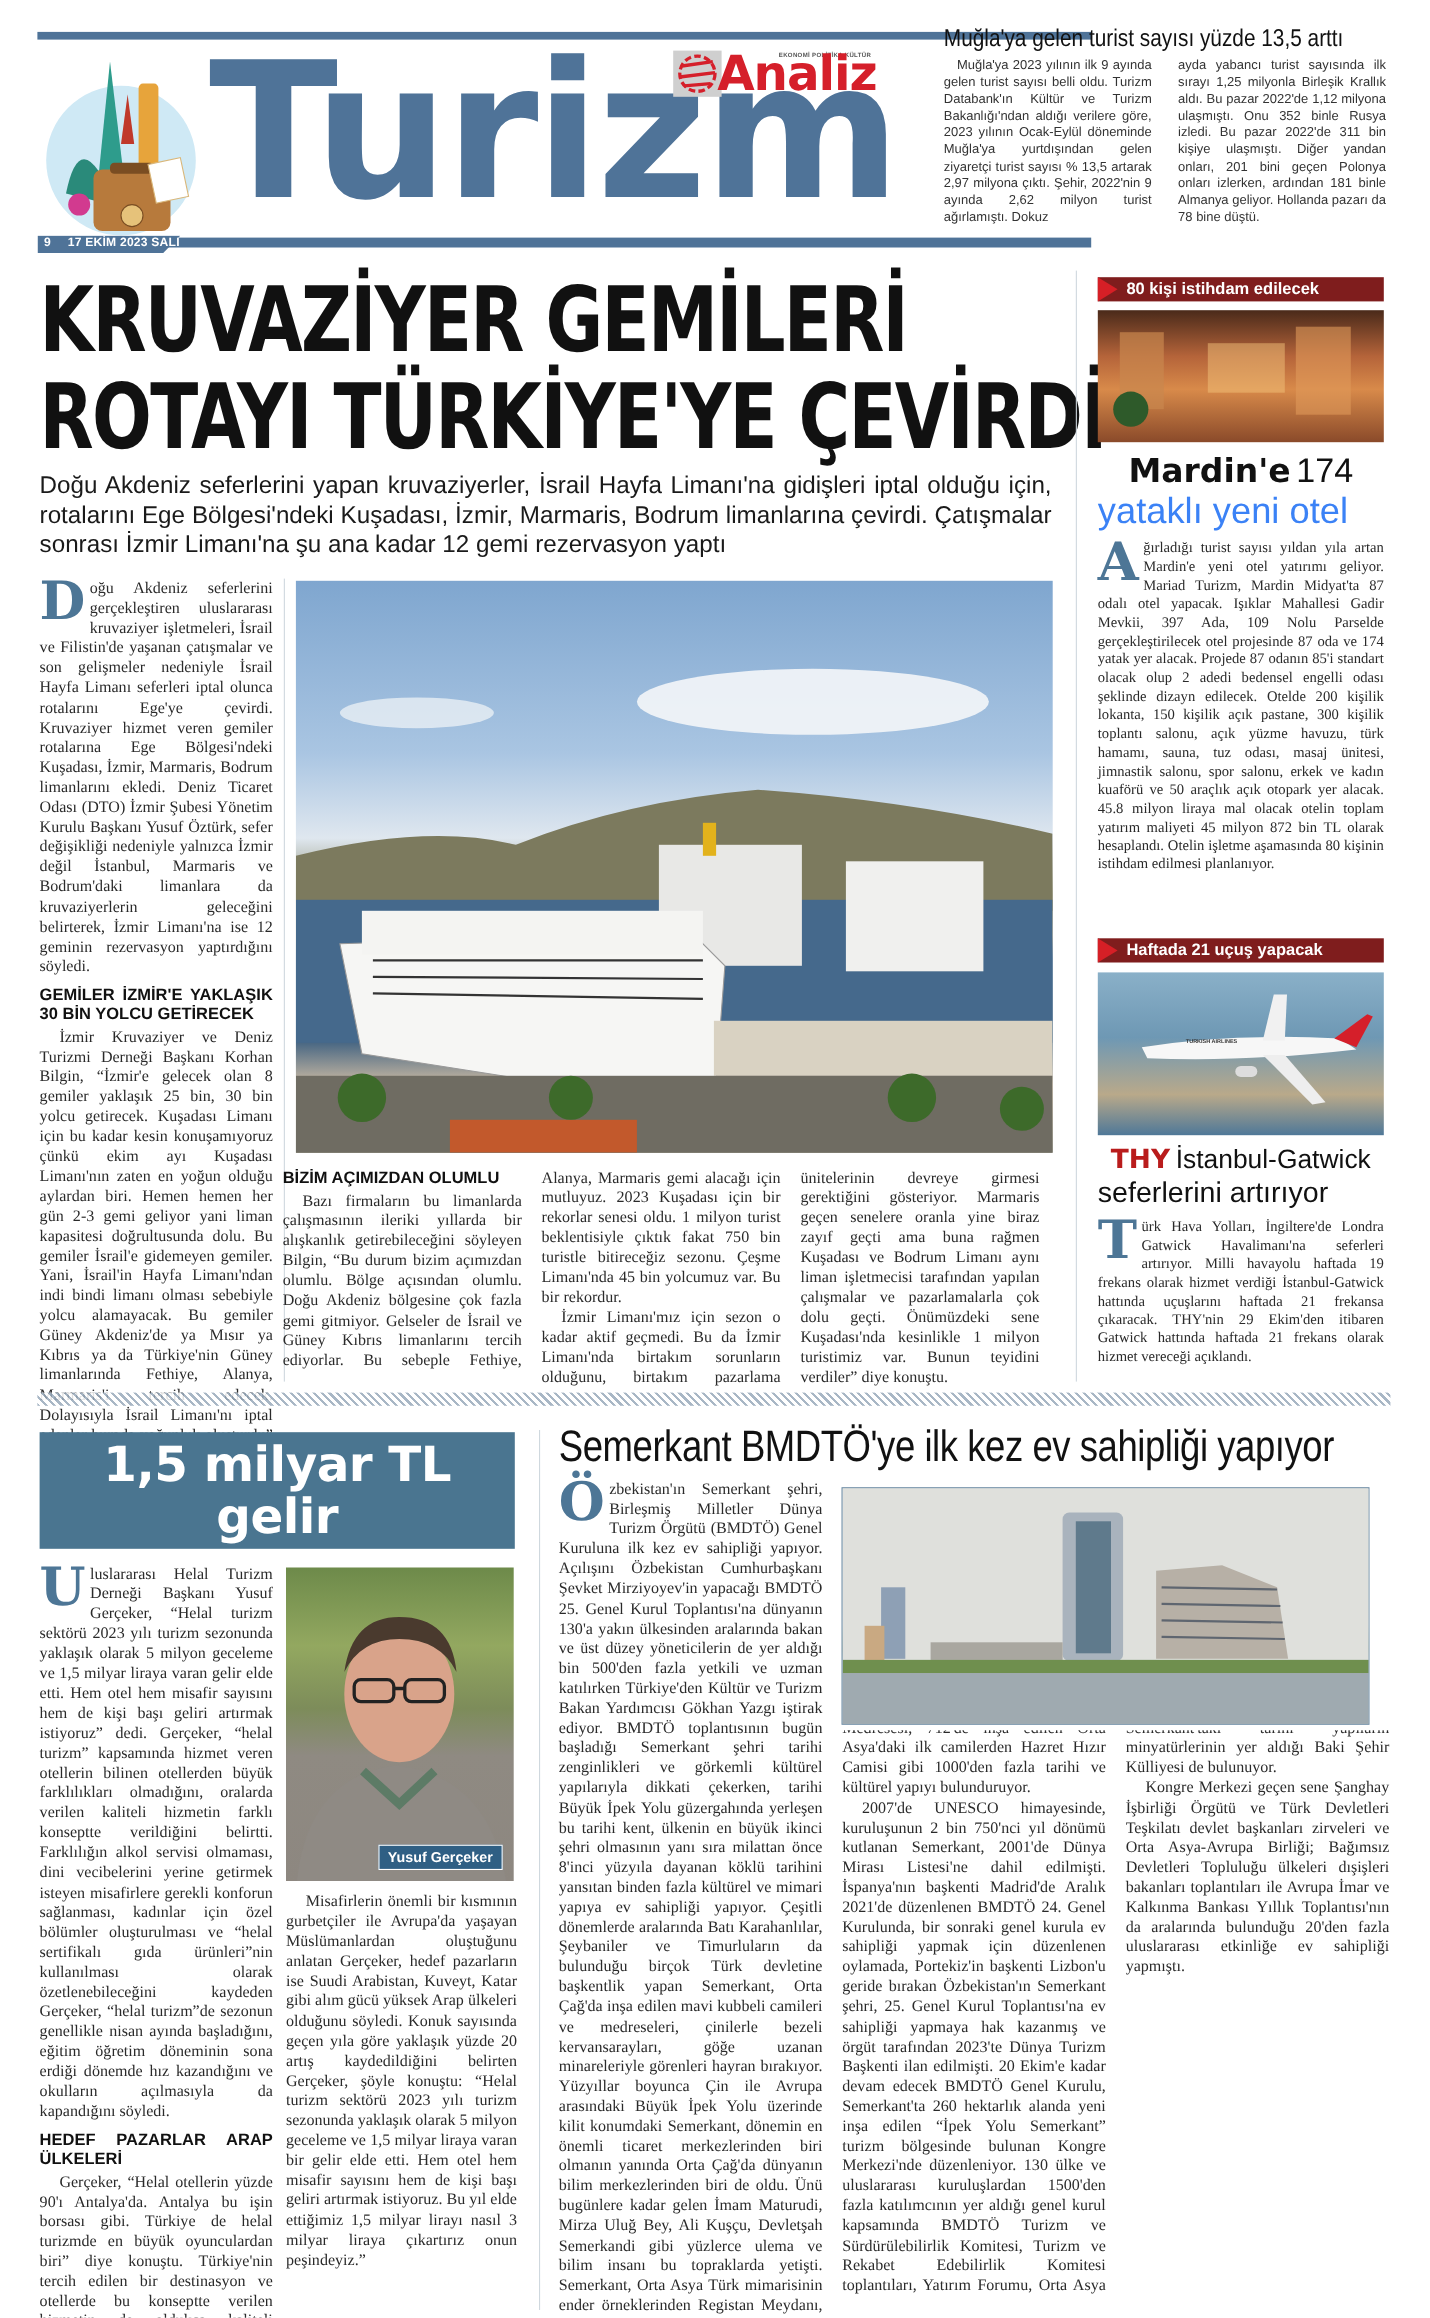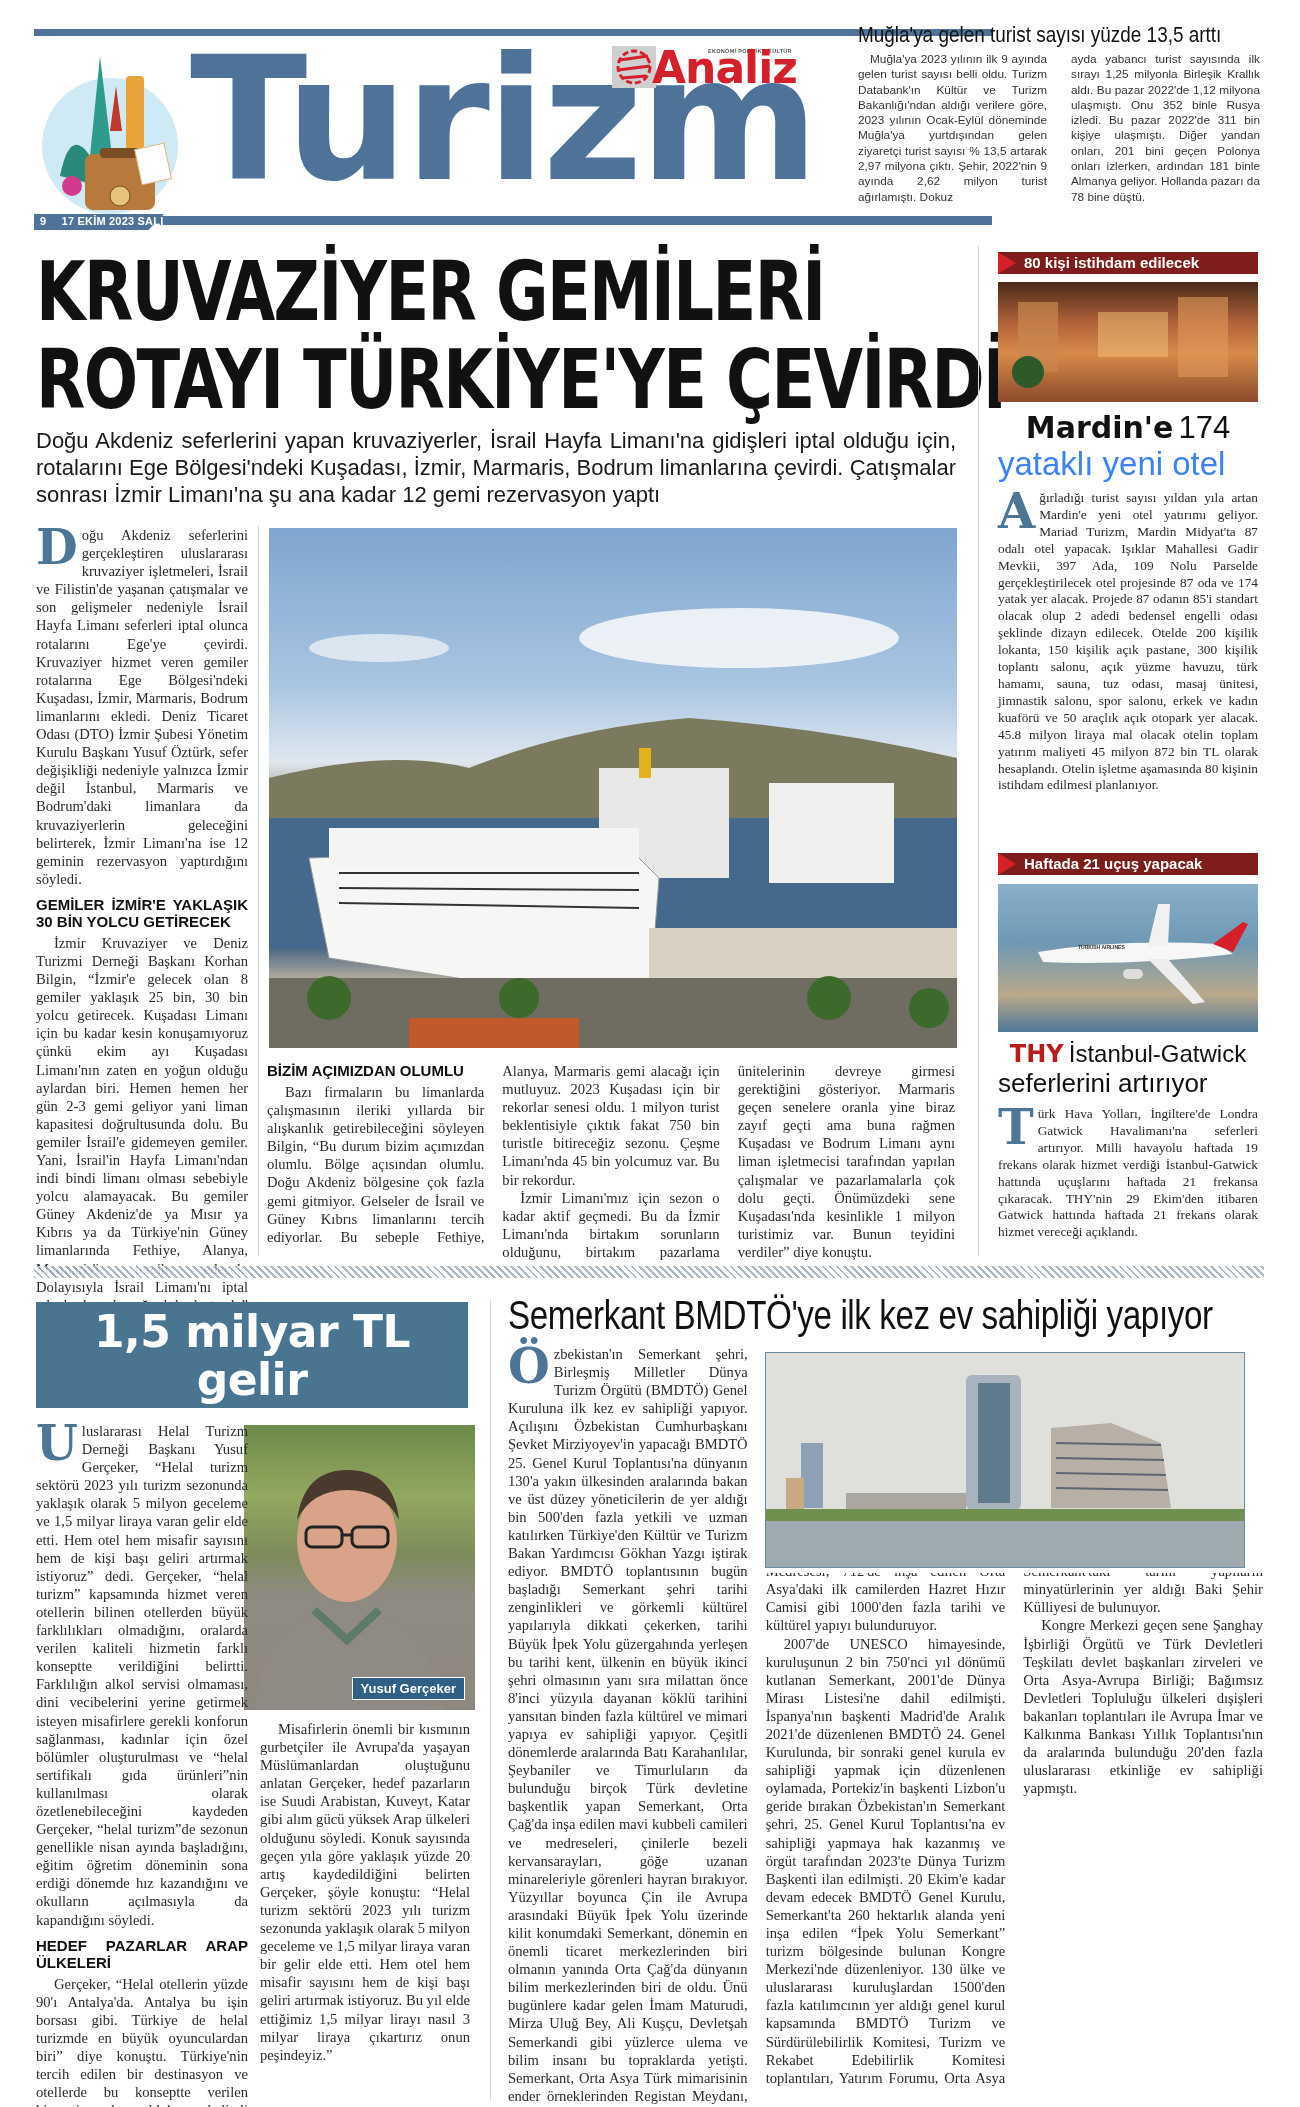--- a/index.html
+++ b/index.html
@@ -32,21 +32,21 @@
   .deck { left: 36px; top: 427px; width: 920px; font-family: "Liberation Sans", sans-serif; font-size: 22px; line-height: 27px; color: #1a1a1a; text-align: justify; }
 
   .photo { overflow: hidden; }
   .cruise-photo { left: 269px; top: 528px; width: 688px; height: 520px; background: linear-gradient(180deg, #7fa6cf 0%, #a9c5e2 30%, #dfe7ef 45%, #8a8a6a 55%, #a7a08a 62%, #4d6f8f 66%, #3c5f80 80%, #c9b9a3 88%, #6f6f5f 100%); }
   .caption-box { background:#2f5f84; color:#fff; font-family:"Liberation Sans",sans-serif; font-weight:bold; font-size:13px; padding:3px 8px; border:1px solid #fff; }
 
   .col-sep { position:absolute; width:1px; background:#cfd8de; }
   .zigzag { left: 34px; top: 1266px; width: 1230px; height: 12px; background: repeating-linear-gradient(45deg, #9ab 0 2px, #fff 2px 5px); opacity: 0.85; }
 
   .helal-box { left: 36px; top: 1302px; width: 432px; height: 106px; background: #4a7590; color:#fff; font-family:"DejaVu Sans",sans-serif; font-weight:bold; font-size:44px; line-height:48px; text-align:center; padding-top:6px; letter-spacing:-0.5px; }
-  .gercek-photo { left: 244px; top: 1425px; width: 231px; height: 285px; background: linear-gradient(180deg,#6d8a4a 0%, #93a860 25%, #7d8c5a 45%, #8f8a82 60%, #8d8780 100%); }
+  .gercek-photo { left: 260px; top: 1425px; width: 207px; height: 285px; background: linear-gradient(180deg,#6d8a4a 0%, #93a860 25%, #7d8c5a 45%, #8f8a82 60%, #8d8780 100%); }
   .semer-h { left: 508px; top: 1293px; font-family:"Liberation Sans",sans-serif; font-size: 40px; line-height: 44px; color:#111; transform: scaleX(0.83); transform-origin:left top; white-space: nowrap; letter-spacing: -0.5px; }
   .semer-photo { left: 765px; top: 1352px; width: 480px; height: 216px; background: linear-gradient(180deg,#d9dcd8 0%, #e3e3de 58%, #8da36e 68%, #a9b3b5 72%, #9aa4a8 100%); border:1px solid #6b8aa3; }
 </style>
 </head>
 <body>
 
 <div class="abs top-rule"></div>
 
 <div class="abs" style="left:30px;top:36px;width:150px;height:180px;">
   <svg width="150" height="180" viewBox="0 0 150 180">
@@ -123,21 +123,21 @@
     <rect x="380" y="400" width="308" height="50" fill="#d9d2c2"></rect>
     <rect x="0" y="450" width="688" height="70" fill="#6f6c62"></rect>
     <rect x="140" y="490" width="170" height="30" fill="#c2592c"></rect>
     <circle cx="60" cy="470" r="22" fill="#3d6a2a"></circle>
       <circle cx="250" cy="470" r="20" fill="#3d6a2a"></circle>
       <circle cx="560" cy="470" r="22" fill="#3d6a2a"></circle>
       <circle cx="660" cy="480" r="20" fill="#3d6a2a"></circle>
   </svg>
 </div>
 
-<div class="abs body-text" style="left:267px;top:1062px;width:688px;height:200px;column-count:3;column-gap:18px;column-fill:auto;">
+<div class="abs body-text" style="left:257px;top:1062px;width:688px;height:200px;column-count:3;column-gap:18px;column-fill:auto;">
   <div class="subhead" style="margin-top:0;">BİZİM AÇIMIZDAN OLUMLU</div>
   <p>Bazı firmaların bu limanlarda çalışmasının ileriki yıllarda bir alışkanlık getirebileceğini söyleyen Bilgin, “Bu durum bizim açımızdan olumlu. Bölge açısından olumlu. Doğu Akdeniz bölgesine çok fazla gemi gitmiyor. Gelseler de İsrail ve Güney Kıbrıs limanlarını tercih ediyorlar. Bu sebeple Fethiye, Alanya, Marmaris gemi alacağı için mutluyuz. 2023 Kuşadası için bir rekorlar senesi oldu. 1 milyon turist beklentisiyle çıktık fakat 750 bin turistle bitireceğiz sezonu. Çeşme Limanı'nda 45 bin yolcumuz var. Bu bir rekordur.</p>
   <p>İzmir Limanı'mız için sezon o kadar aktif geçmedi. Bu da İzmir Limanı'nda birtakım sorunların olduğunu, birtakım pazarlama ünitelerinin devreye girmesi gerektiğini gösteriyor. Marmaris geçen senelere oranla yine biraz zayıf geçti ama buna rağmen Kuşadası ve Bodrum Limanı aynı liman işletmecisi tarafından yapılan çalışmalar ve pazarlamalarla çok dolu geçti. Önümüzdeki sene Kuşadası'nda kesinlikle 1 milyon turistimiz var. Bunun teyidini verdiler” diye konuştu.</p>
 </div>
 
 <div class="col-sep" style="left:978px;top:246px;height:1010px;"></div>
 
 <div class="abs" style="left:998px;top:252px;width:260px;">
   <div class="side-head" style="position:relative;">
     <span class="side-arrow"></span>

